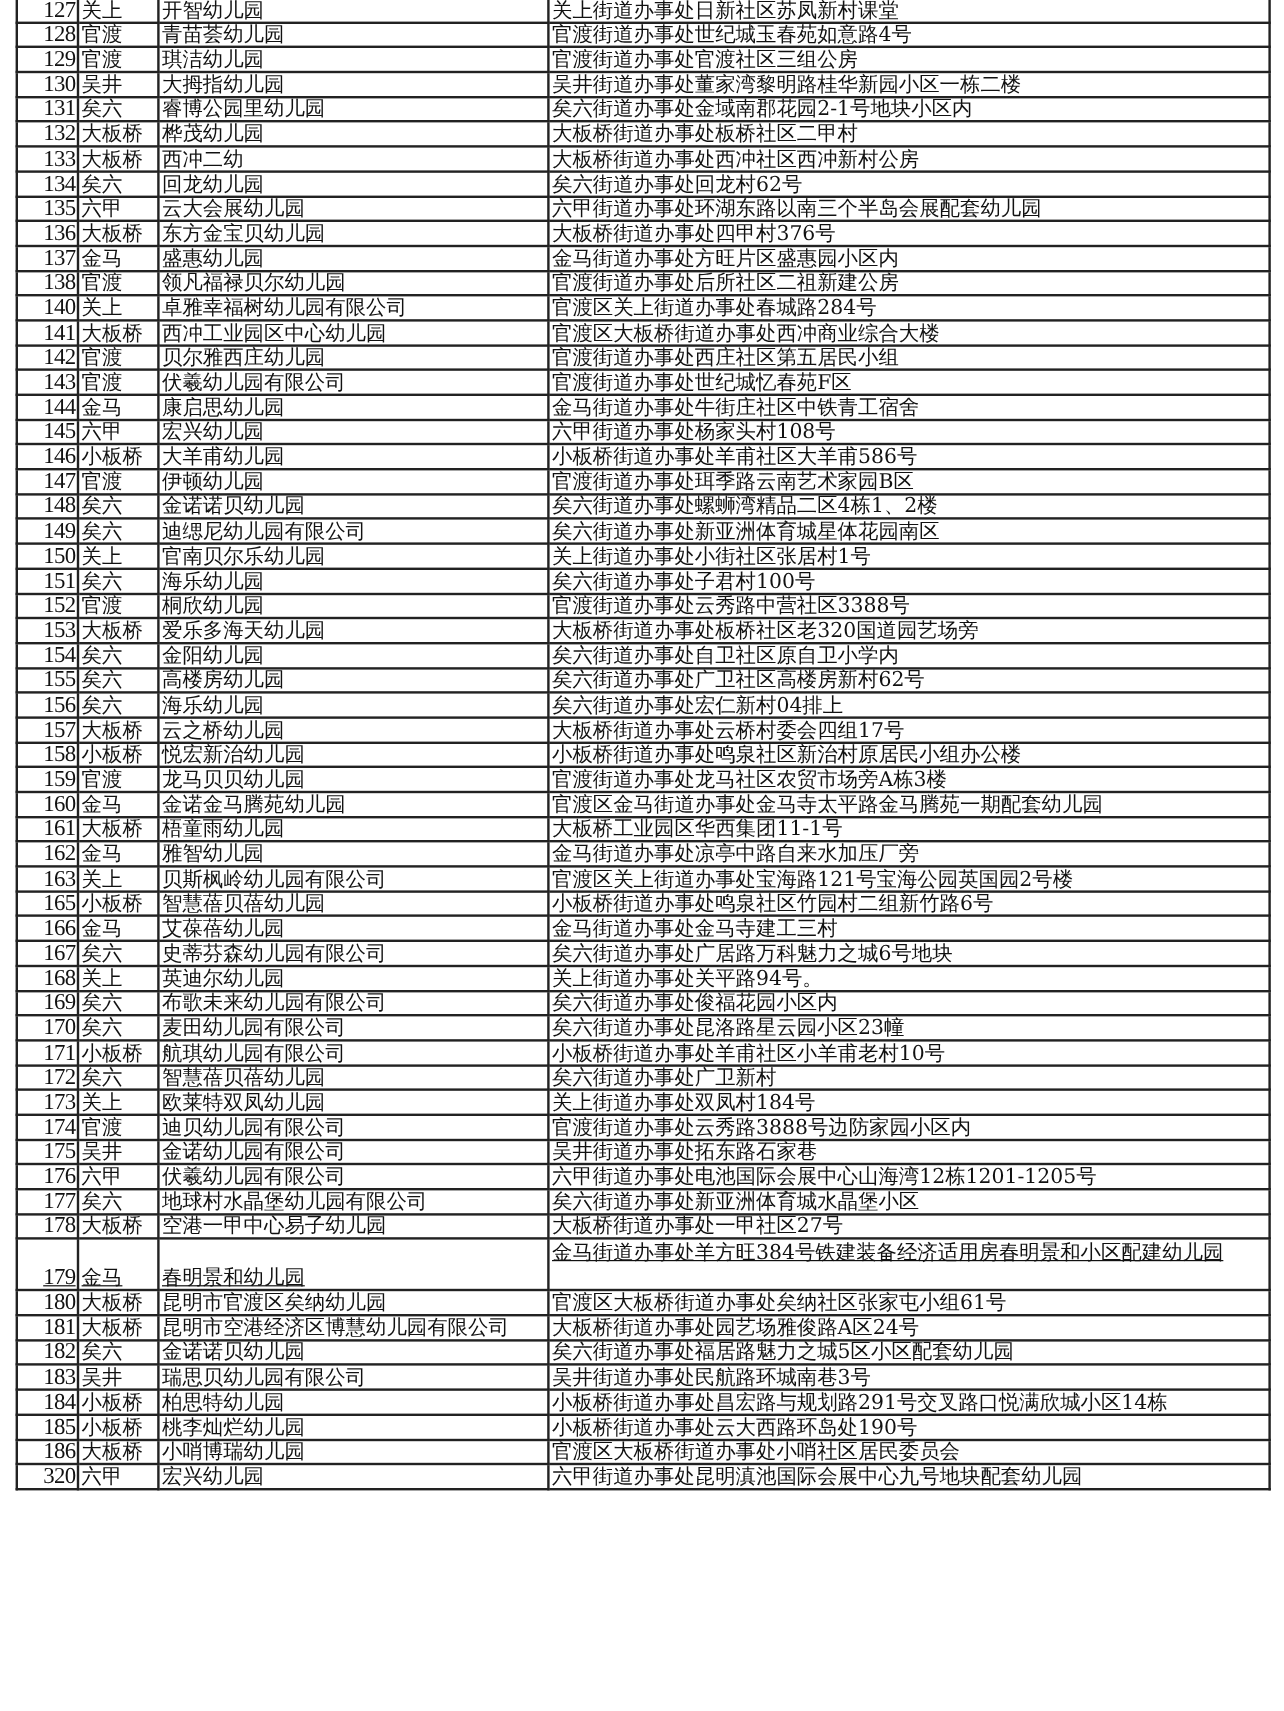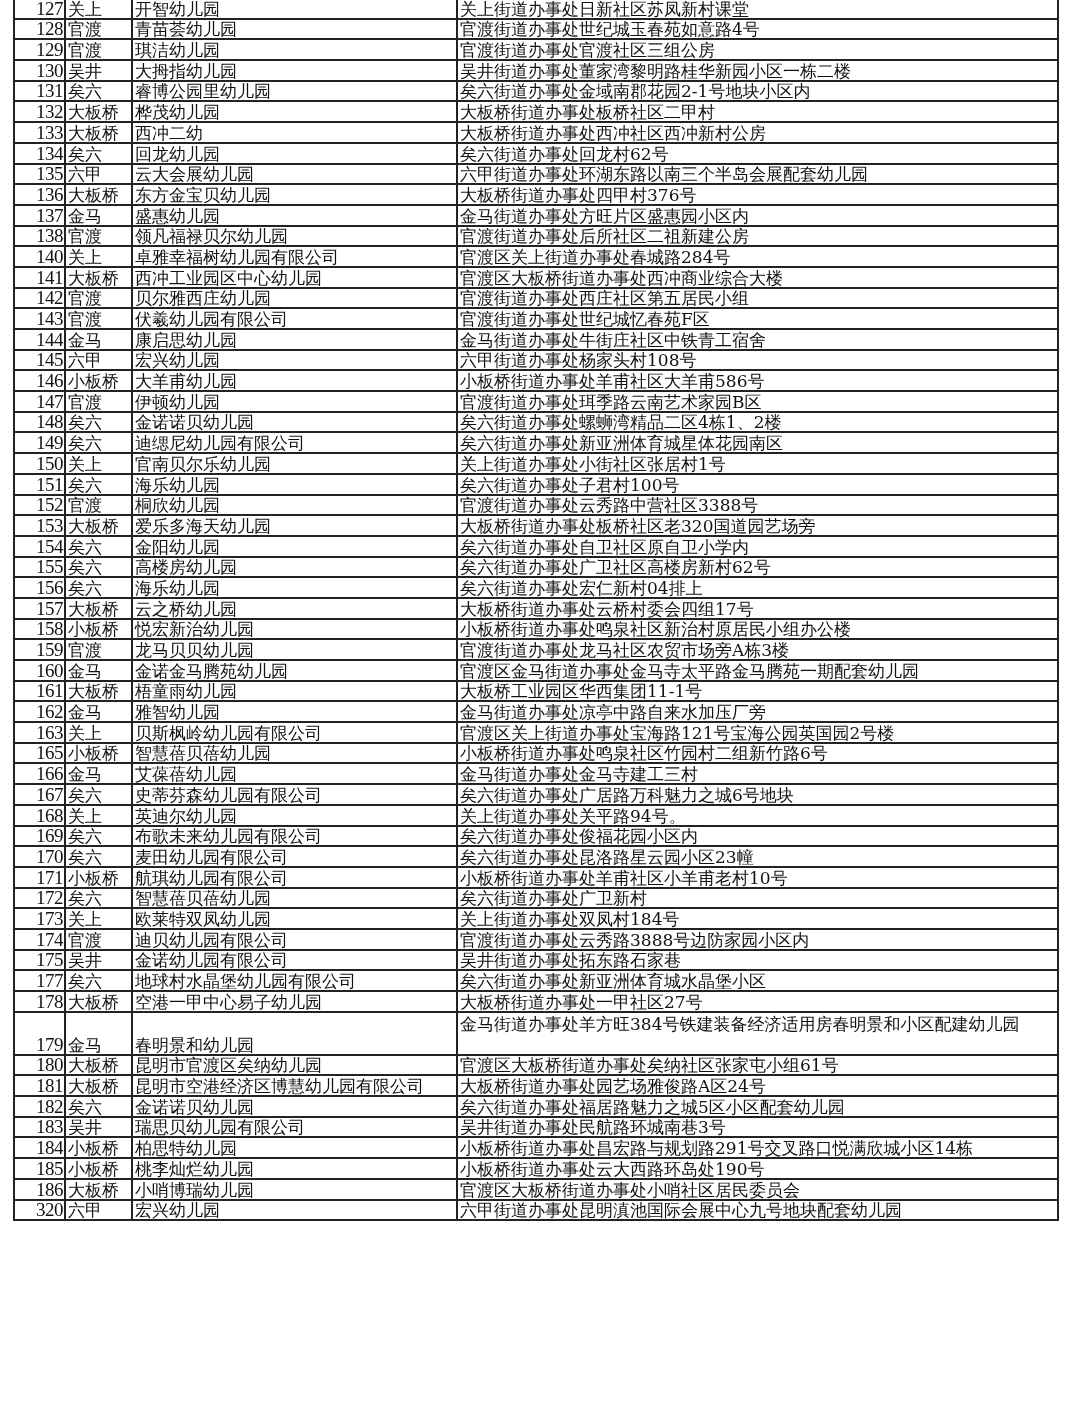--- a/index.html
+++ b/index.html
@@ -45,20 +45,21 @@
     padding: 0 1px 0 0;
     font-family: "Liberation Serif", "DejaVu Serif", serif;
     font-size: 19px;
     letter-spacing: -0.5px;
   }
   td.addr {
     white-space: normal;
   }
   tr.tall td {
     height: 41px;
+    text-decoration: underline;
   }
   tr.tall td.addr {
     vertical-align: top;
     line-height: 22px;
     padding-top: 0;
   }
 </style>
 </head>
 <body>
 
@@ -347,20 +348,26 @@
     <td class="name">迪贝幼儿园有限公司</td>
     <td class="addr">官渡街道办事处云秀路3888号边防家园小区内</td>
   </tr>
         <tr>
     <td class="no">175</td>
     <td class="street">吴井</td>
     <td class="name">金诺幼儿园有限公司</td>
     <td class="addr">吴井街道办事处拓东路石家巷</td>
   </tr>
         <tr>
+    <td class="no">176</td>
+    <td class="street">六甲</td>
+    <td class="name">伏羲幼儿园有限公司</td>
+    <td class="addr">六甲街道办事处电池国际会展中心山海湾12栋1201-1205号</td>
+  </tr>
+        <tr>
     <td class="no">177</td>
     <td class="street">矣六</td>
     <td class="name">地球村水晶堡幼儿园有限公司</td>
     <td class="addr">矣六街道办事处新亚洲体育城水晶堡小区</td>
   </tr>
         <tr>
     <td class="no">178</td>
     <td class="street">大板桥</td>
     <td class="name">空港一甲中心易子幼儿园</td>
     <td class="addr">大板桥街道办事处一甲社区27号</td>

